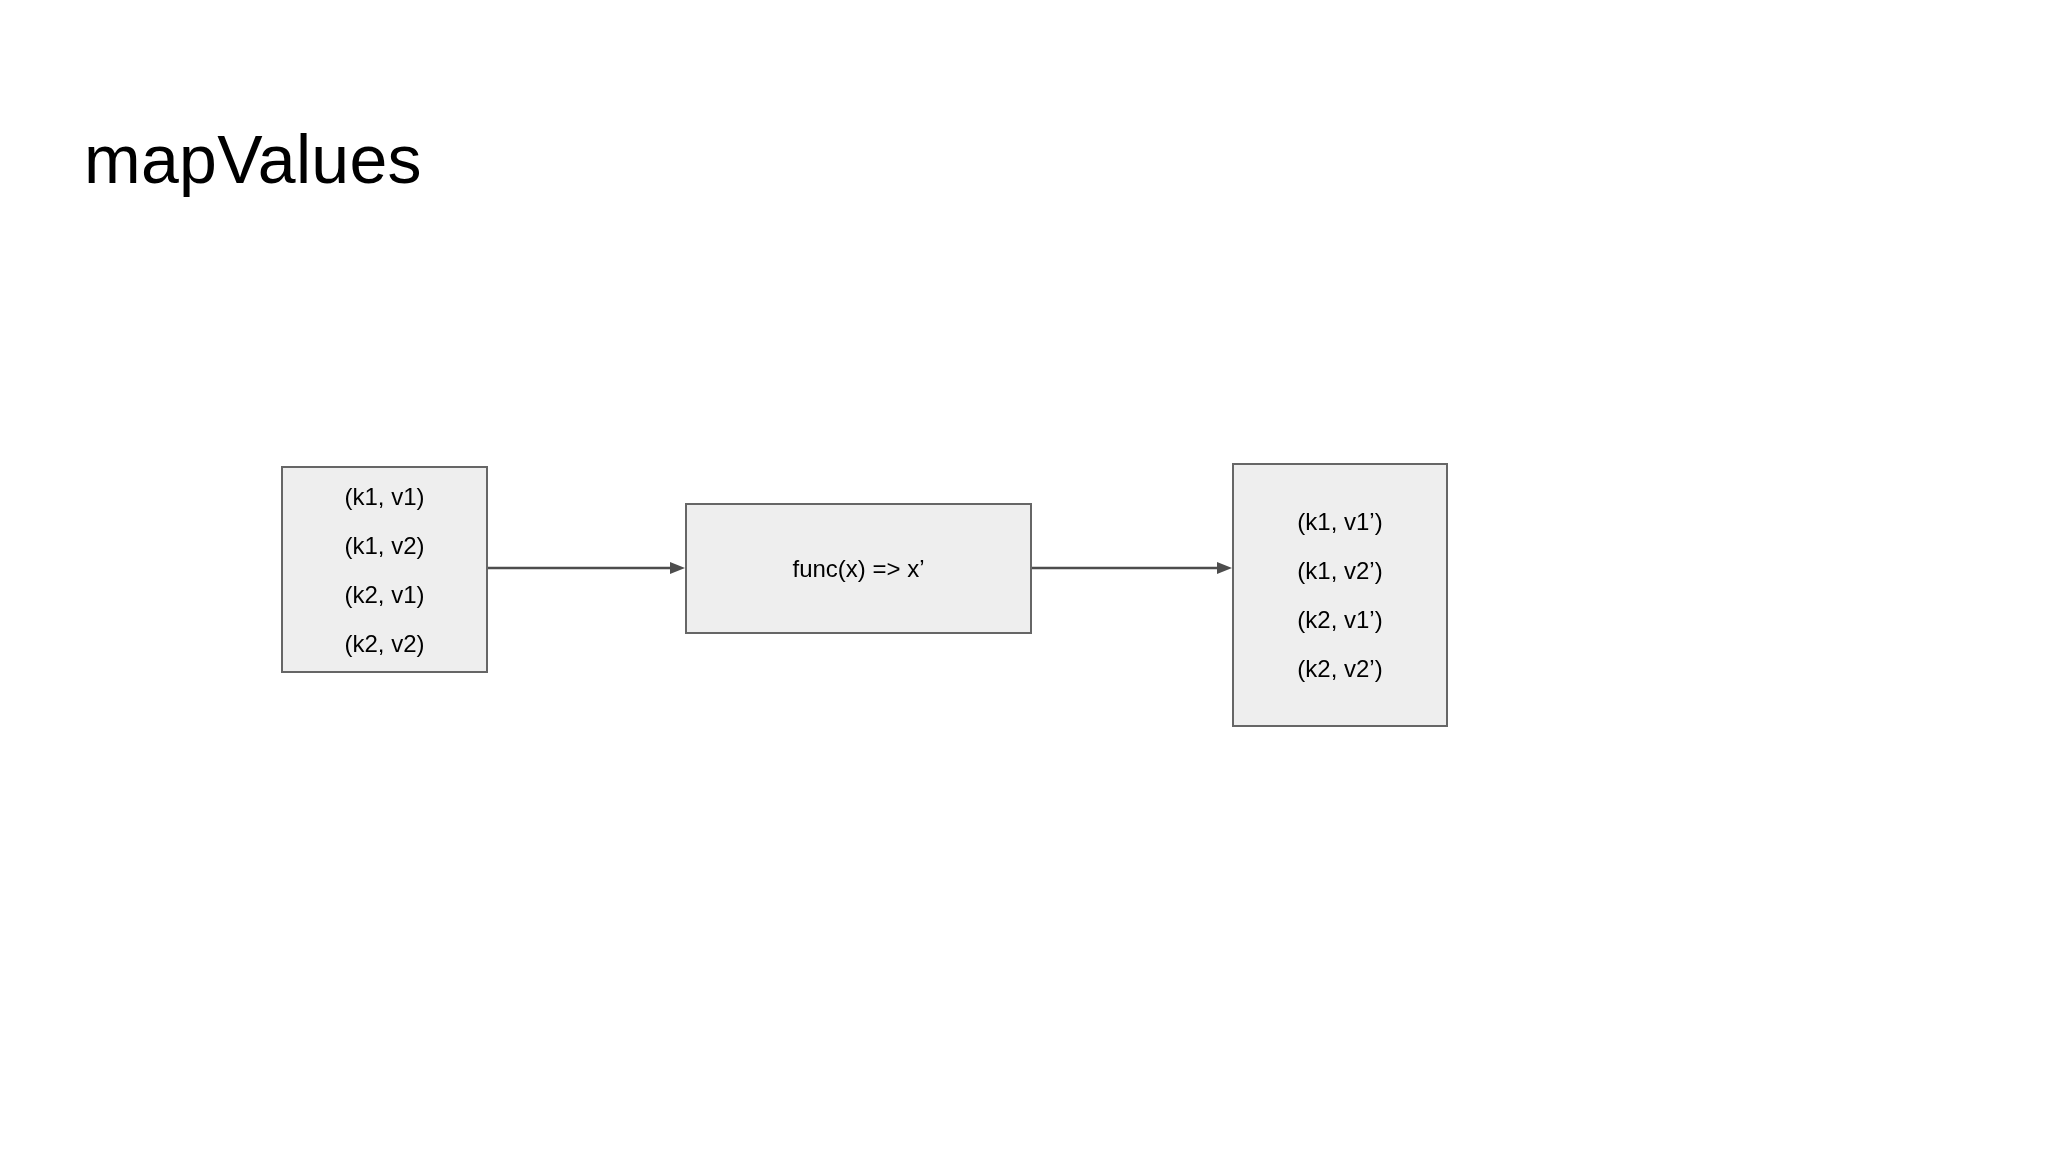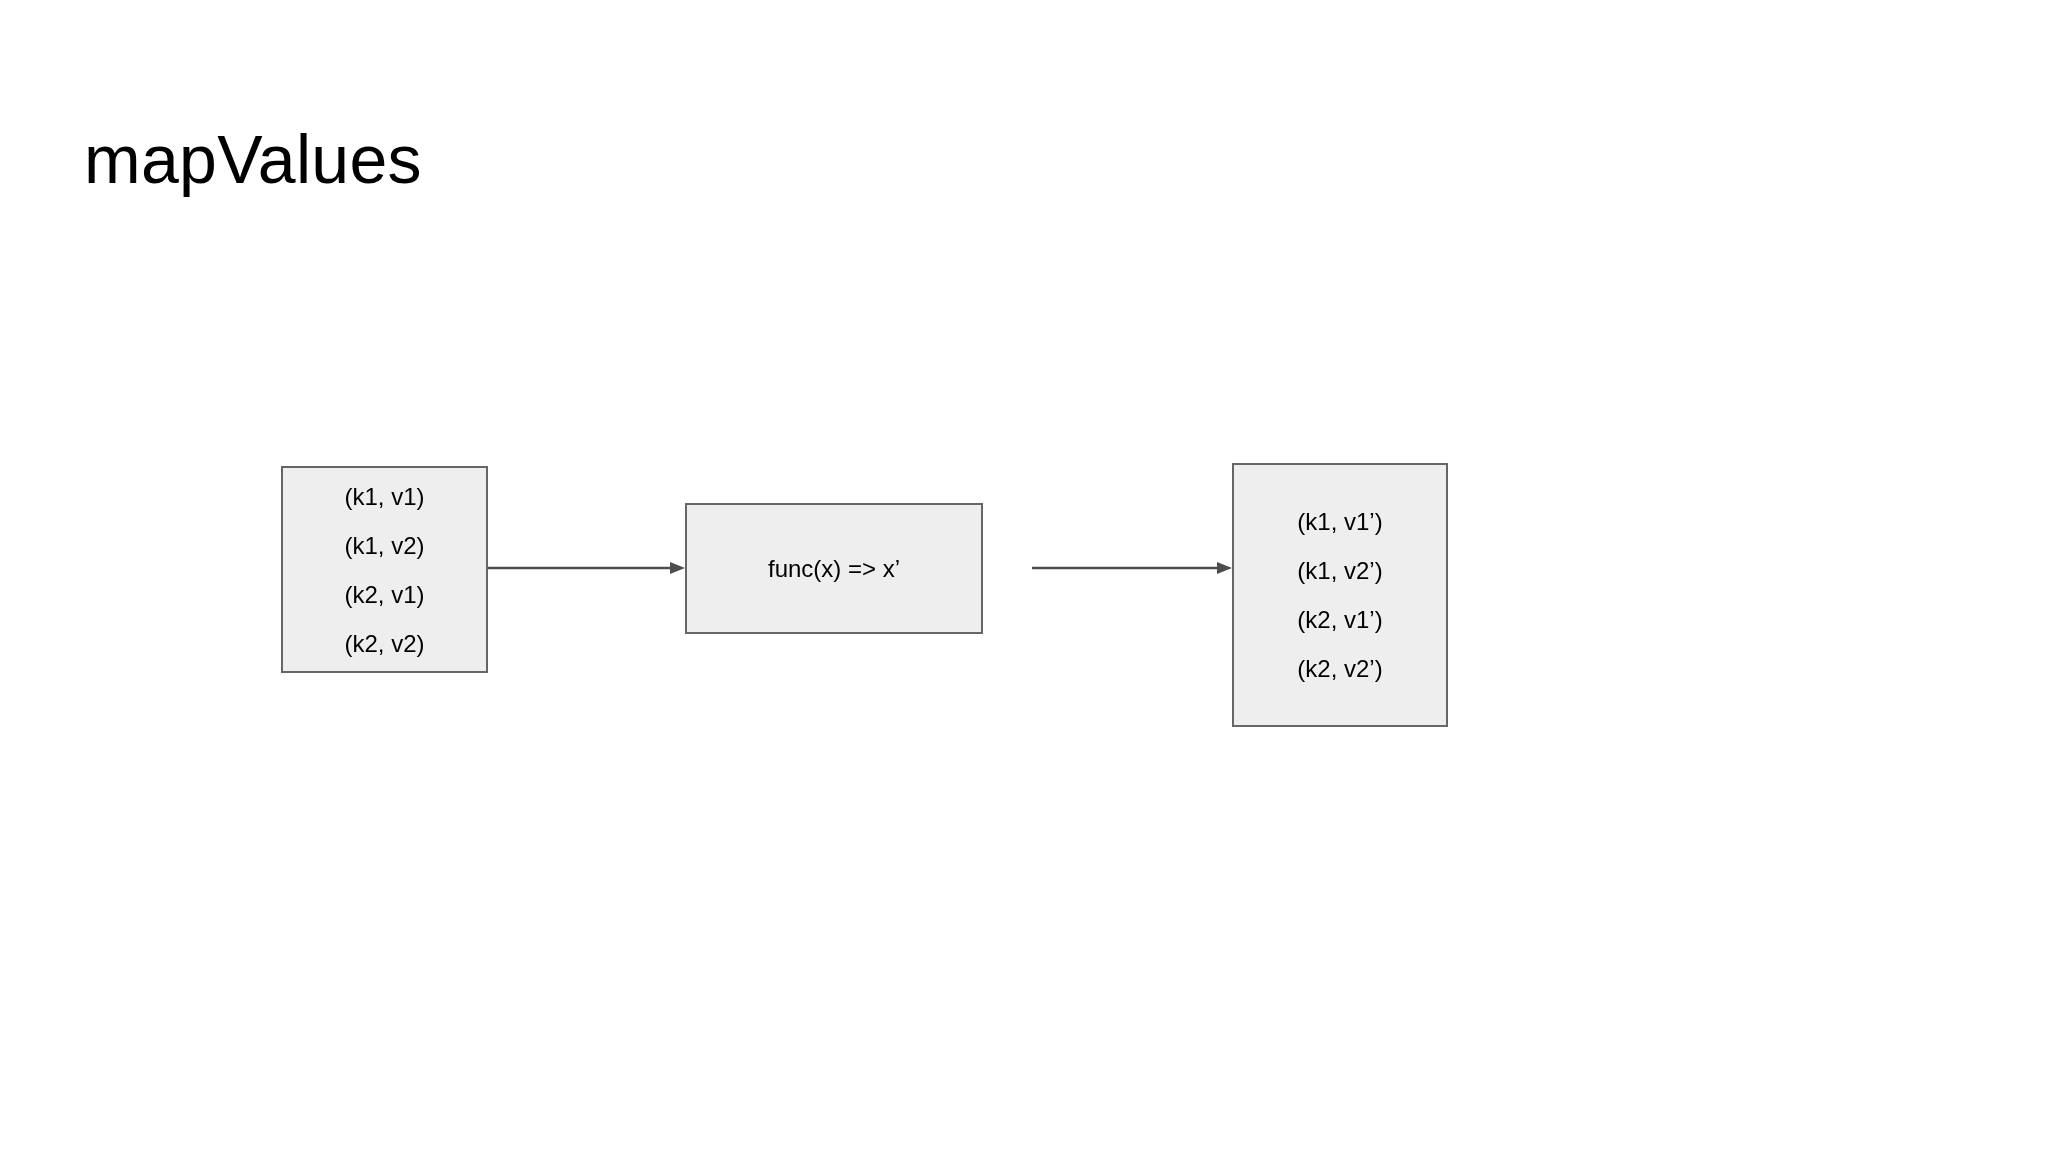--- a/index.html
+++ b/index.html
@@ -57,21 +57,21 @@
   #input-box {
     left: 281px;
     top: 466px;
     width: 207px;
     height: 207px;
   }
 
   #function-box {
     left: 685px;
     top: 503px;
-    width: 298px;
+    width: 347px;
     height: 131px;
   }
 
   #output-box {
     left: 1232px;
     top: 463px;
     width: 216px;
     height: 264px;
   }
 

